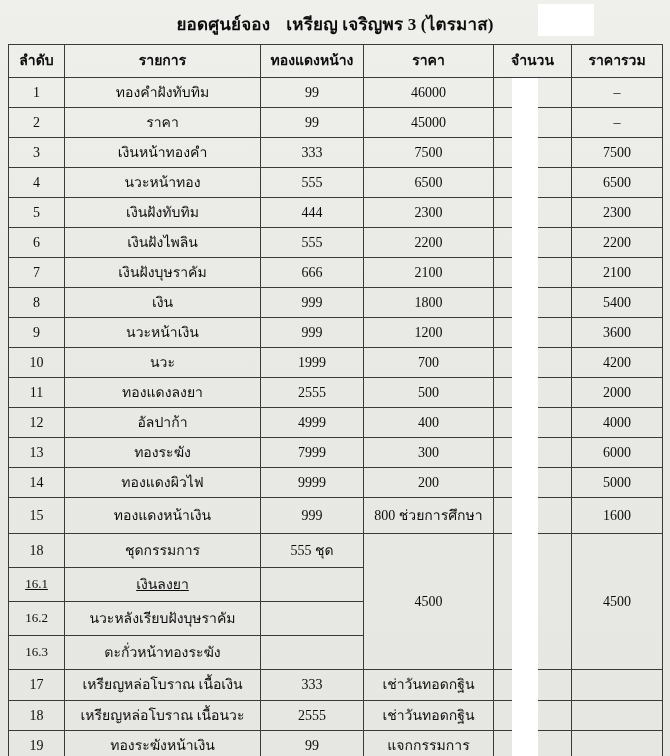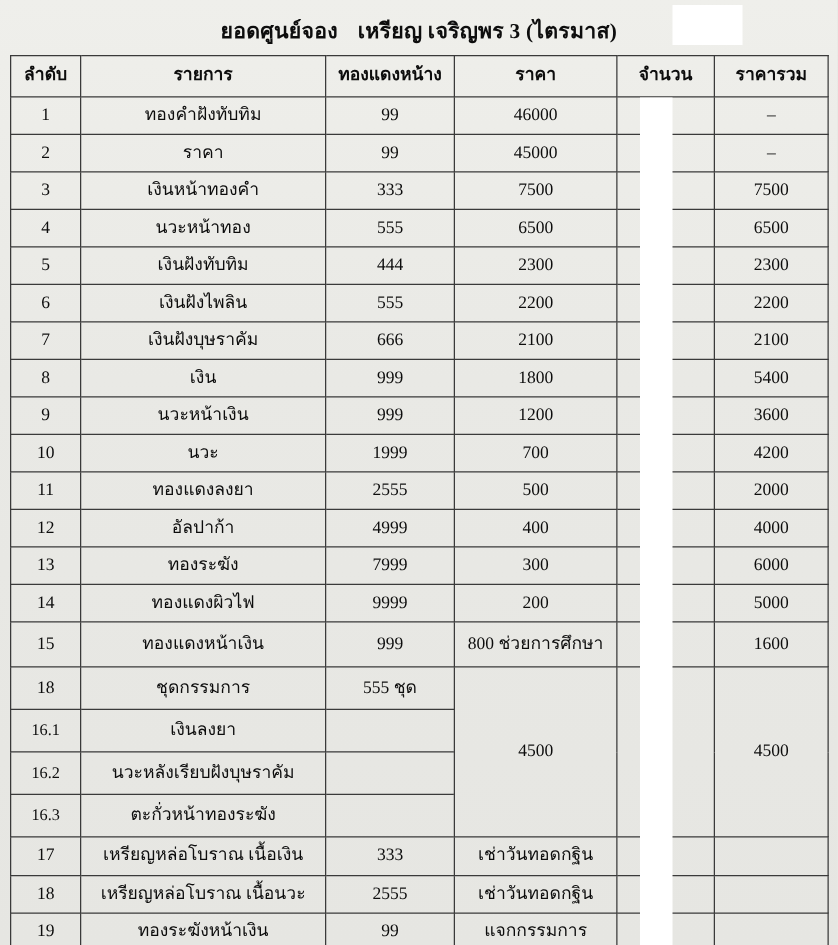--- a/index.html
+++ b/index.html
@@ -237,21 +237,21 @@
       </tr>
 
       <tr style="height:34px;">
         <td class="no">18</td>
         <td class="item">ชุดกรรมการ</td>
         <td class="made">555 ชุด</td>
         <td class="price merged" rowspan="4">4500</td>
         <td class="qty blank" rowspan="4"></td>
         <td class="merged" rowspan="4">4500</td>
       </tr>
-      <tr class="subrow" style="height:34px;">
+      <tr class="subrow" style="height:34px;text-decoration:underline;">
         <td class="no">16.1</td>
         <td class="item">เงินลงยา</td>
         <td class="made blank"></td>
       </tr>
       <tr class="subrow" style="height:34px;">
         <td class="no">16.2</td>
         <td class="item">นวะหลังเรียบฝังบุษราคัม</td>
         <td class="made blank"></td>
       </tr>
       <tr class="subrow" style="height:34px;padding-left:12px;">

